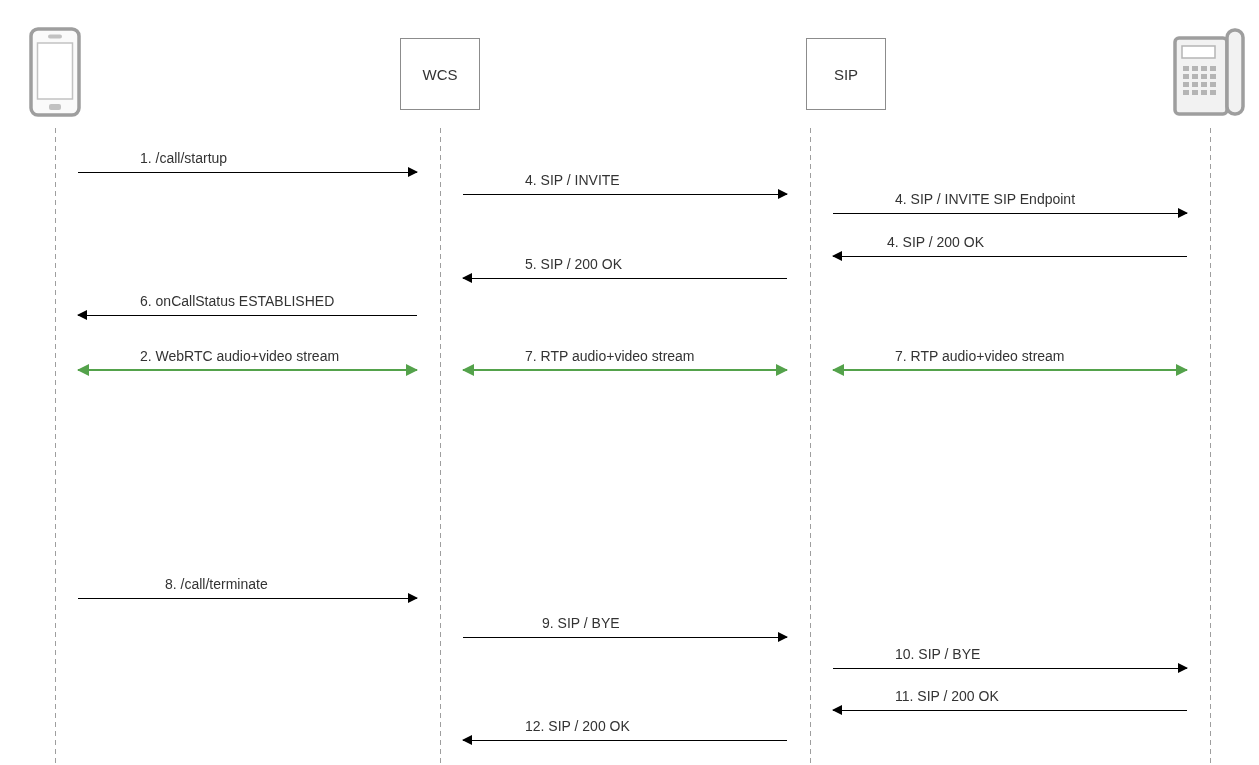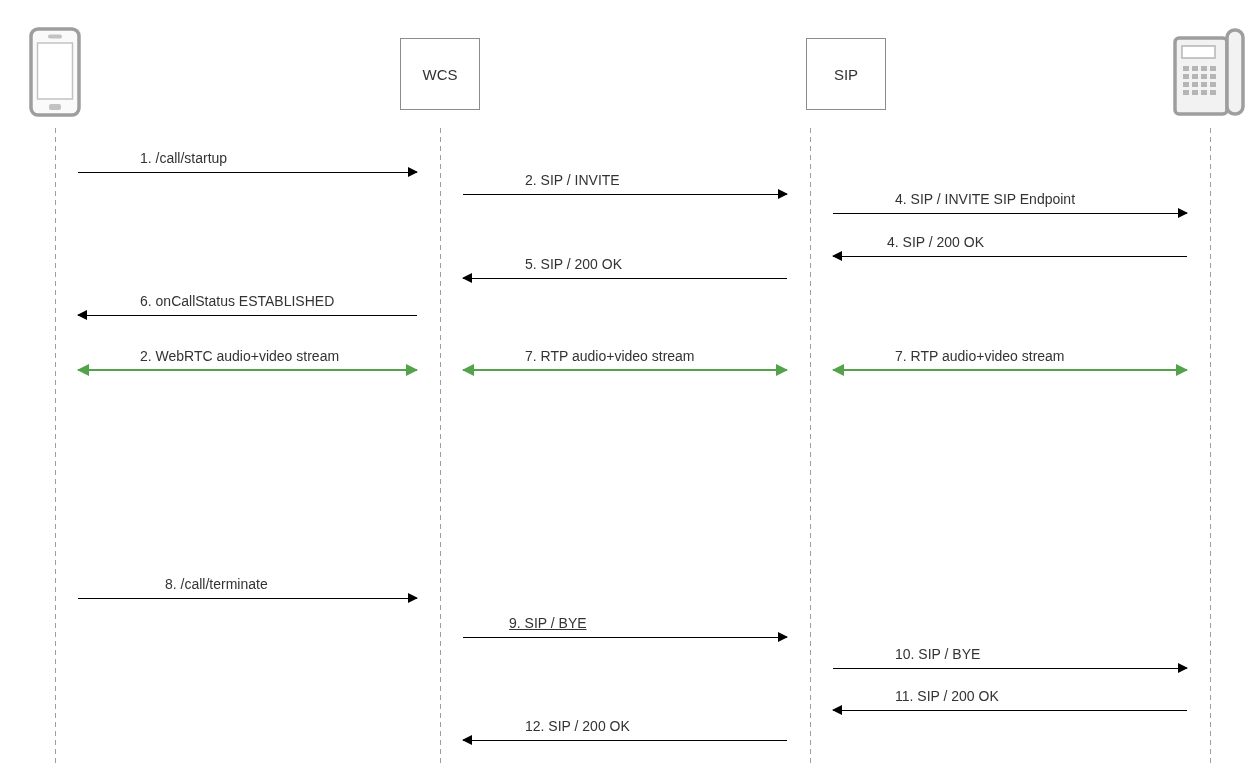--- a/index.html
+++ b/index.html
@@ -100,21 +100,21 @@
       <div class="lifeline" style="left: 810px; top: 128px; height: 637px;"></div>
       <div class="lifeline" style="left: 1210px; top: 128px; height: 637px;"></div>
     </div>
   <div id="messages">
       <div class="message signal" style="left: 78px; top: 172px; width: 339px;">
         <div class="msg-label" style="left: 62px;">1. /call/startup</div>
         <div class="msg-line"></div>
         <div class="arrow-head right"></div>
       </div>
       <div class="message signal" style="left: 463px; top: 194px; width: 324px;">
-        <div class="msg-label" style="left: 62px;">2. SIP / INVITE</div>
+        <div class="msg-label" style="left: 62px;">4. SIP / INVITE</div>
         <div class="msg-line"></div>
         <div class="arrow-head right"></div>
       </div>
       <div class="message signal" style="left: 833px; top: 213px; width: 354px;">
         <div class="msg-label" style="left: 62px;">4. SIP / INVITE SIP Endpoint</div>
         <div class="msg-line"></div>
         <div class="arrow-head right"></div>
       </div>
       <div class="message signal" style="left: 833px; top: 256px; width: 354px;">
         <div class="msg-label" style="left: 54px;">4. SIP / 200 OK</div>
@@ -148,21 +148,21 @@
         <div class="msg-line"></div>
         <div class="arrow-head left"></div>
         <div class="arrow-head right"></div>
       </div>
       <div class="message signal" style="left: 78px; top: 598px; width: 339px;">
         <div class="msg-label" style="left: 62px; margin-left: 25px;">8. /call/terminate</div>
         <div class="msg-line"></div>
         <div class="arrow-head right"></div>
       </div>
       <div class="message signal" style="left: 463px; top: 637px; width: 324px;">
-        <div class="msg-label" style="left: 46px; text-decoration: underline;">9. SIP / BYE</div>
+        <div class="msg-label" style="left: 79px;">9. SIP / BYE</div>
         <div class="msg-line"></div>
         <div class="arrow-head right"></div>
       </div>
       <div class="message signal" style="left: 833px; top: 668px; width: 354px;">
         <div class="msg-label" style="left: 62px;">10. SIP / BYE</div>
         <div class="msg-line"></div>
         <div class="arrow-head right"></div>
       </div>
       <div class="message signal" style="left: 833px; top: 710px; width: 354px;">
         <div class="msg-label" style="left: 62px;">11. SIP / 200 OK</div>

